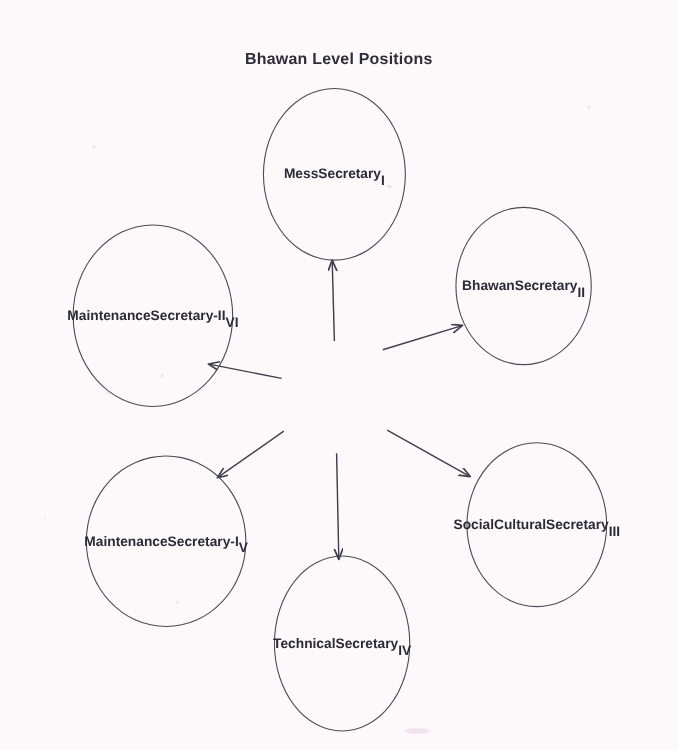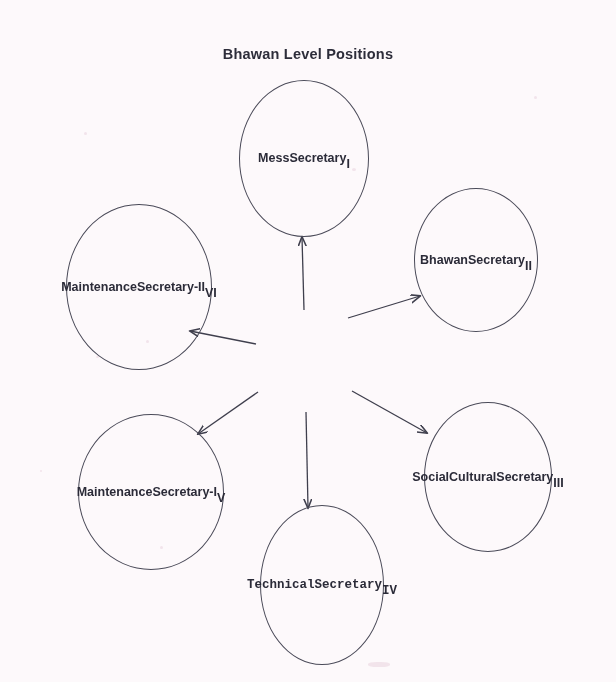--- a/index.html
+++ b/index.html
@@ -124,21 +124,21 @@
     <div class="roman">II</div>
   </div>
 
   <div class="node" style="left:424px; top:402px; width:128px; height:150px;text-align:right;">
     <div class="line">Social</div>
     <div class="line">Cultural</div>
     <div class="line">Secretary</div>
     <div class="roman">III</div>
   </div>
 
-  <div class="node" style="left:260px; top:505px; width:124px; height:160px;font-family:Liberation Mono, monospace;">
+  <div class="node" style="left:249px; top:505px; width:124px; height:160px;">
     <div class="line">Technical</div>
     <div class="line">Secretary</div>
     <div class="roman">IV</div>
   </div>
 
   <div class="node" style="left:78px; top:414px; width:146px; height:156px;">
     <div class="line">Maintenance</div>
     <div class="line">Secretary-I</div>
     <div class="roman">V</div>
   </div>

